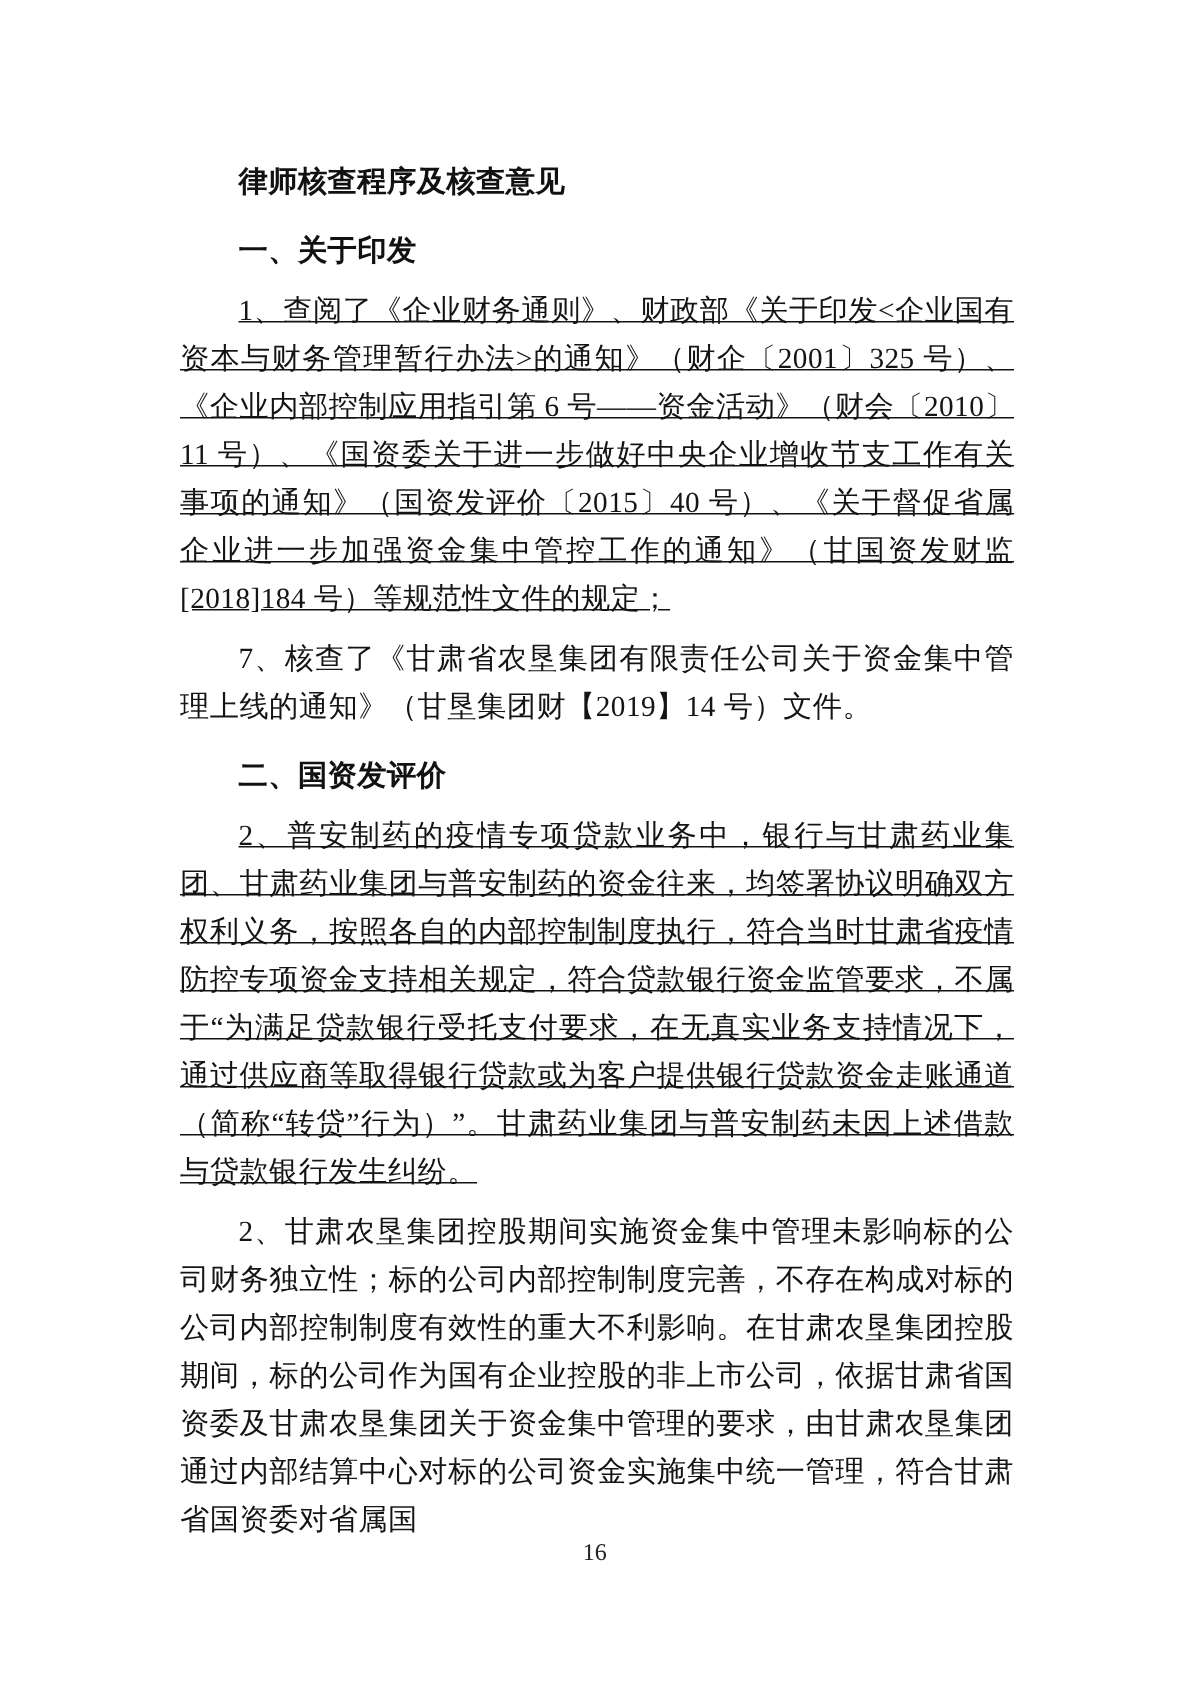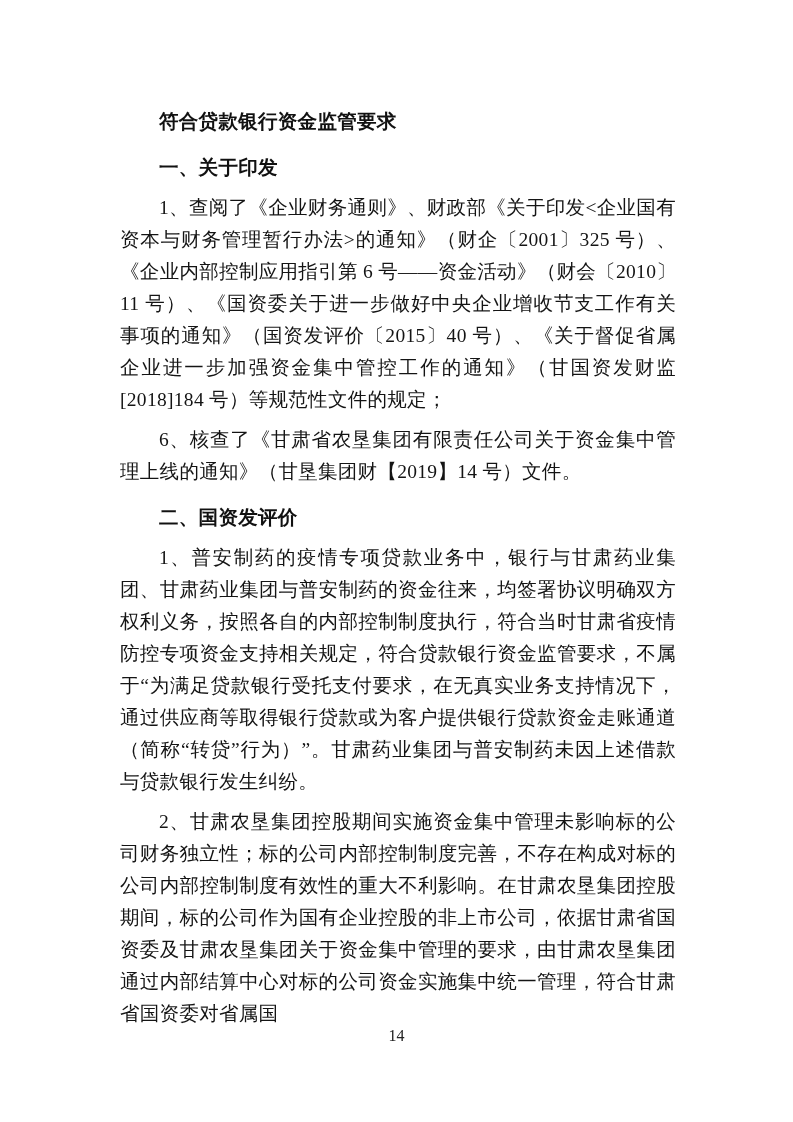--- a/index.html
+++ b/index.html
@@ -32,50 +32,50 @@
   p.body-para + p.body-para { margin-top: 8px; }
   h2.doc-heading {
     font-size: 19.5px;
     line-height: 32px;
     font-weight: bold;
     text-indent: 2em;
     letter-spacing: 0.3px;
     color: #111111;
   }
   .mt-heading { margin-top: 14px; }
-  .mt-para { margin-top: 8px; }
+  .mt-para { margin-top: 8px; text-decoration: underline; }
   .page-footer {
     position: absolute;
     left: 0;
     bottom: 76px;
     width: 100%;
     text-align: center;
     font-size: 16px;
     line-height: 20px;
     color: #222222;
     font-family: "Liberation Serif", "DejaVu Serif", serif;
   }
 </style>
 </head>
 <body>
 
 <div class="page">
   <div class="text-block">
 
 
-    <h2 class="doc-heading mt-heading">符合贷款银行资金监管要求</h2>
+    <h2 class="doc-heading mt-heading">律师核查程序及核查意见</h2>
 
     <h2 class="doc-heading mt-heading">一、关于印发</h2>
 
     <p class="body-para mt-para">1、查阅了《企业财务通则》、财政部《关于印发&lt;企业国有资本与财务管理暂行办法&gt;的通知》（财企〔2001〕325 号）、《企业内部控制应用指引第 6 号——资金活动》（财会〔2010〕11 号）、《国资委关于进一步做好中央企业增收节支工作有关事项的通知》（国资发评价〔2015〕40 号）、《关于督促省属企业进一步加强资金集中管控工作的通知》（甘国资发财监[2018]184 号）等规范性文件的规定；</p>
 
-    <p class="body-para">6、核查了《甘肃省农垦集团有限责任公司关于资金集中管理上线的通知》（甘垦集团财【2019】14 号）文件。</p>
+    <p class="body-para">7、核查了《甘肃省农垦集团有限责任公司关于资金集中管理上线的通知》（甘垦集团财【2019】14 号）文件。</p>
 
     <h2 class="doc-heading mt-heading">二、国资发评价</h2>
 
-    <p class="body-para mt-para">1、普安制药的疫情专项贷款业务中，银行与甘肃药业集团、甘肃药业集团与普安制药的资金往来，均签署协议明确双方权利义务，按照各自的内部控制制度执行，符合当时甘肃省疫情防控专项资金支持相关规定，符合贷款银行资金监管要求，不属于“为满足贷款银行受托支付要求，在无真实业务支持情况下，通过供应商等取得银行贷款或为客户提供银行贷款资金走账通道（简称“转贷”行为）”。甘肃药业集团与普安制药未因上述借款与贷款银行发生纠纷。</p>
+    <p class="body-para mt-para">2、普安制药的疫情专项贷款业务中，银行与甘肃药业集团、甘肃药业集团与普安制药的资金往来，均签署协议明确双方权利义务，按照各自的内部控制制度执行，符合当时甘肃省疫情防控专项资金支持相关规定，符合贷款银行资金监管要求，不属于“为满足贷款银行受托支付要求，在无真实业务支持情况下，通过供应商等取得银行贷款或为客户提供银行贷款资金走账通道（简称“转贷”行为）”。甘肃药业集团与普安制药未因上述借款与贷款银行发生纠纷。</p>
 
     <p class="body-para">2、甘肃农垦集团控股期间实施资金集中管理未影响标的公司财务独立性；标的公司内部控制制度完善，不存在构成对标的公司内部控制制度有效性的重大不利影响。在甘肃农垦集团控股期间，标的公司作为国有企业控股的非上市公司，依据甘肃省国资委及甘肃农垦集团关于资金集中管理的要求，由甘肃农垦集团通过内部结算中心对标的公司资金实施集中统一管理，符合甘肃省国资委对省属国</p>
 
   </div>
 
-  <div class="page-footer">14</div>
+  <div class="page-footer">16</div>
 </div>
 
 </body></html>

